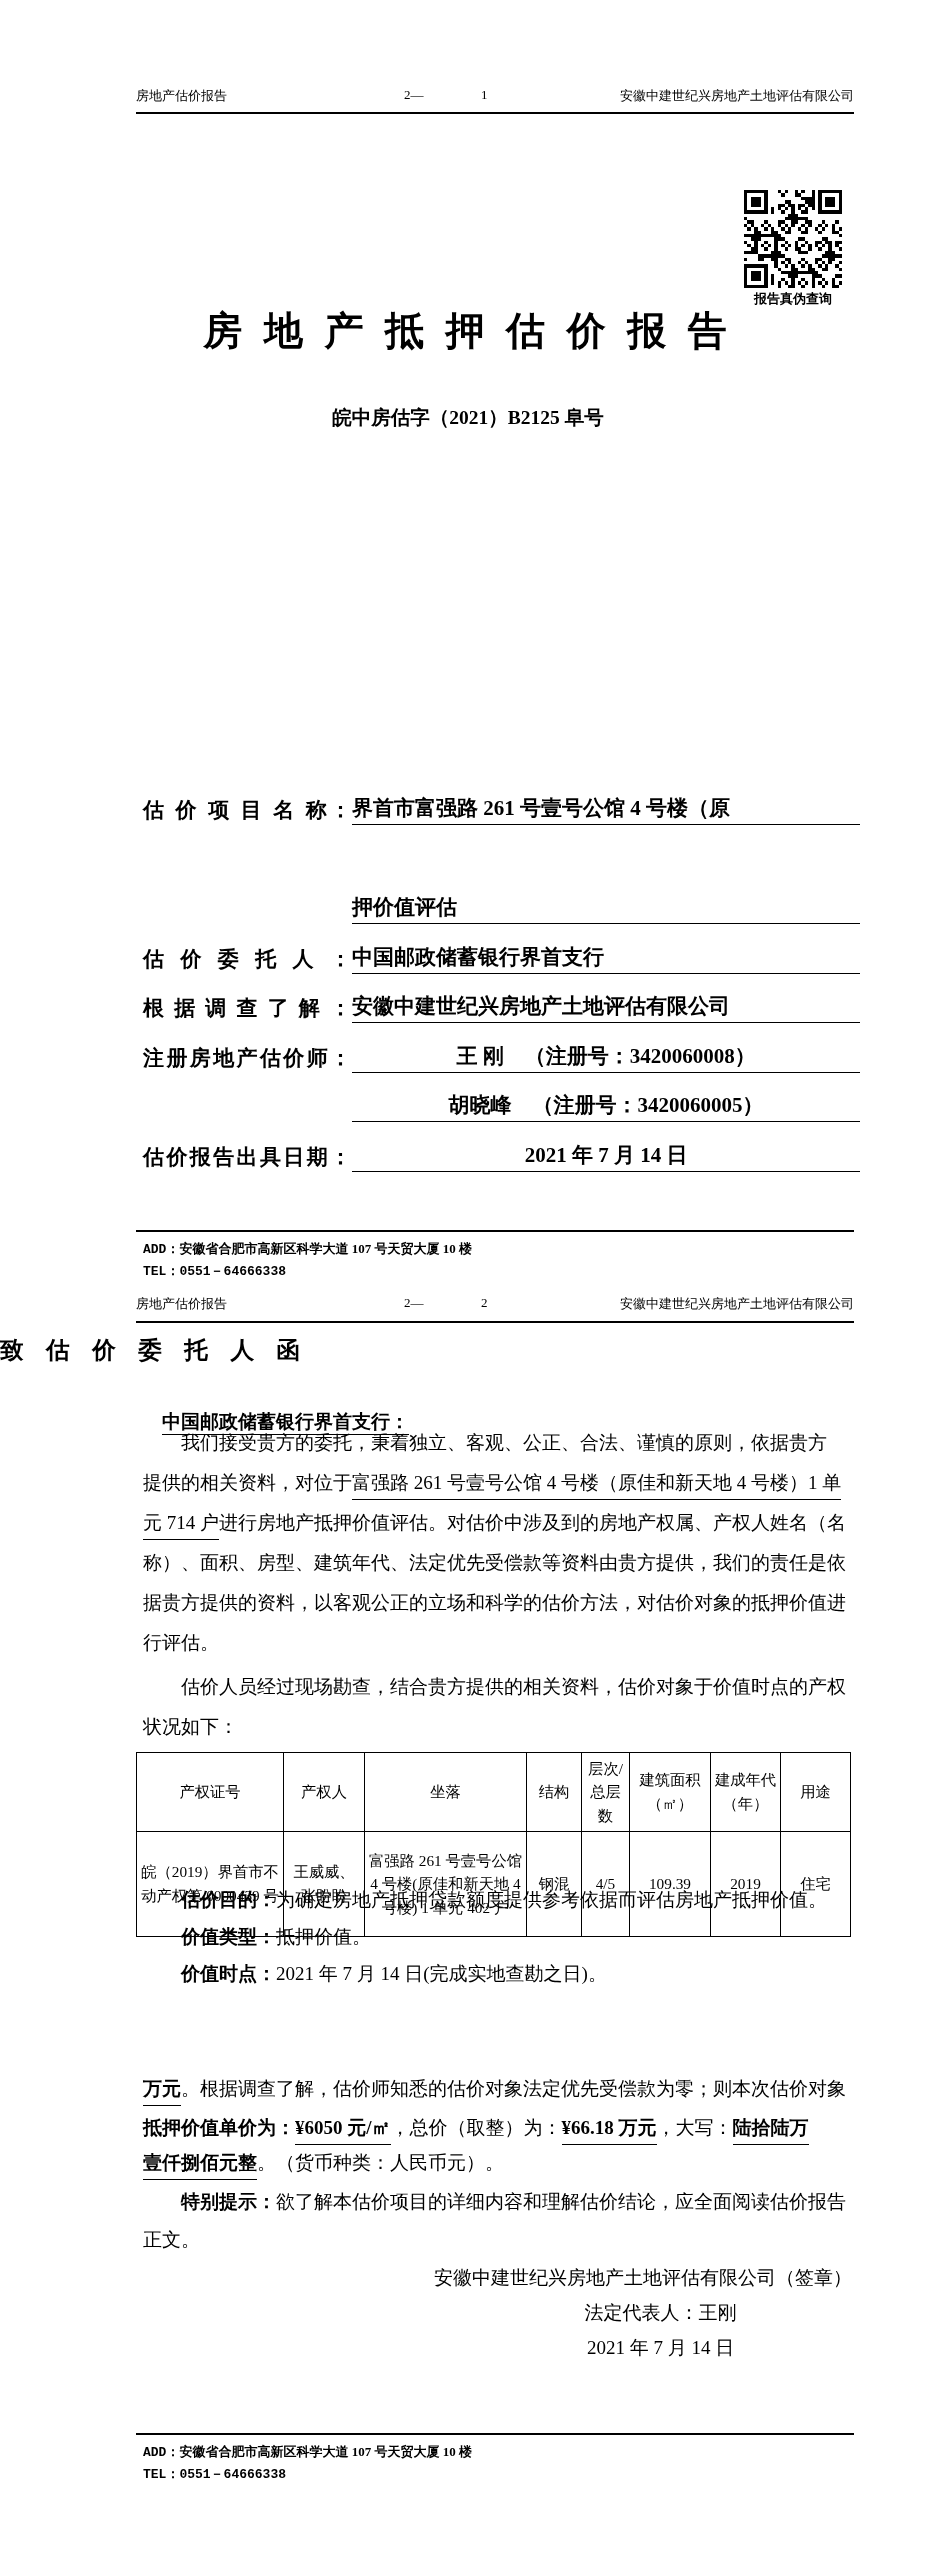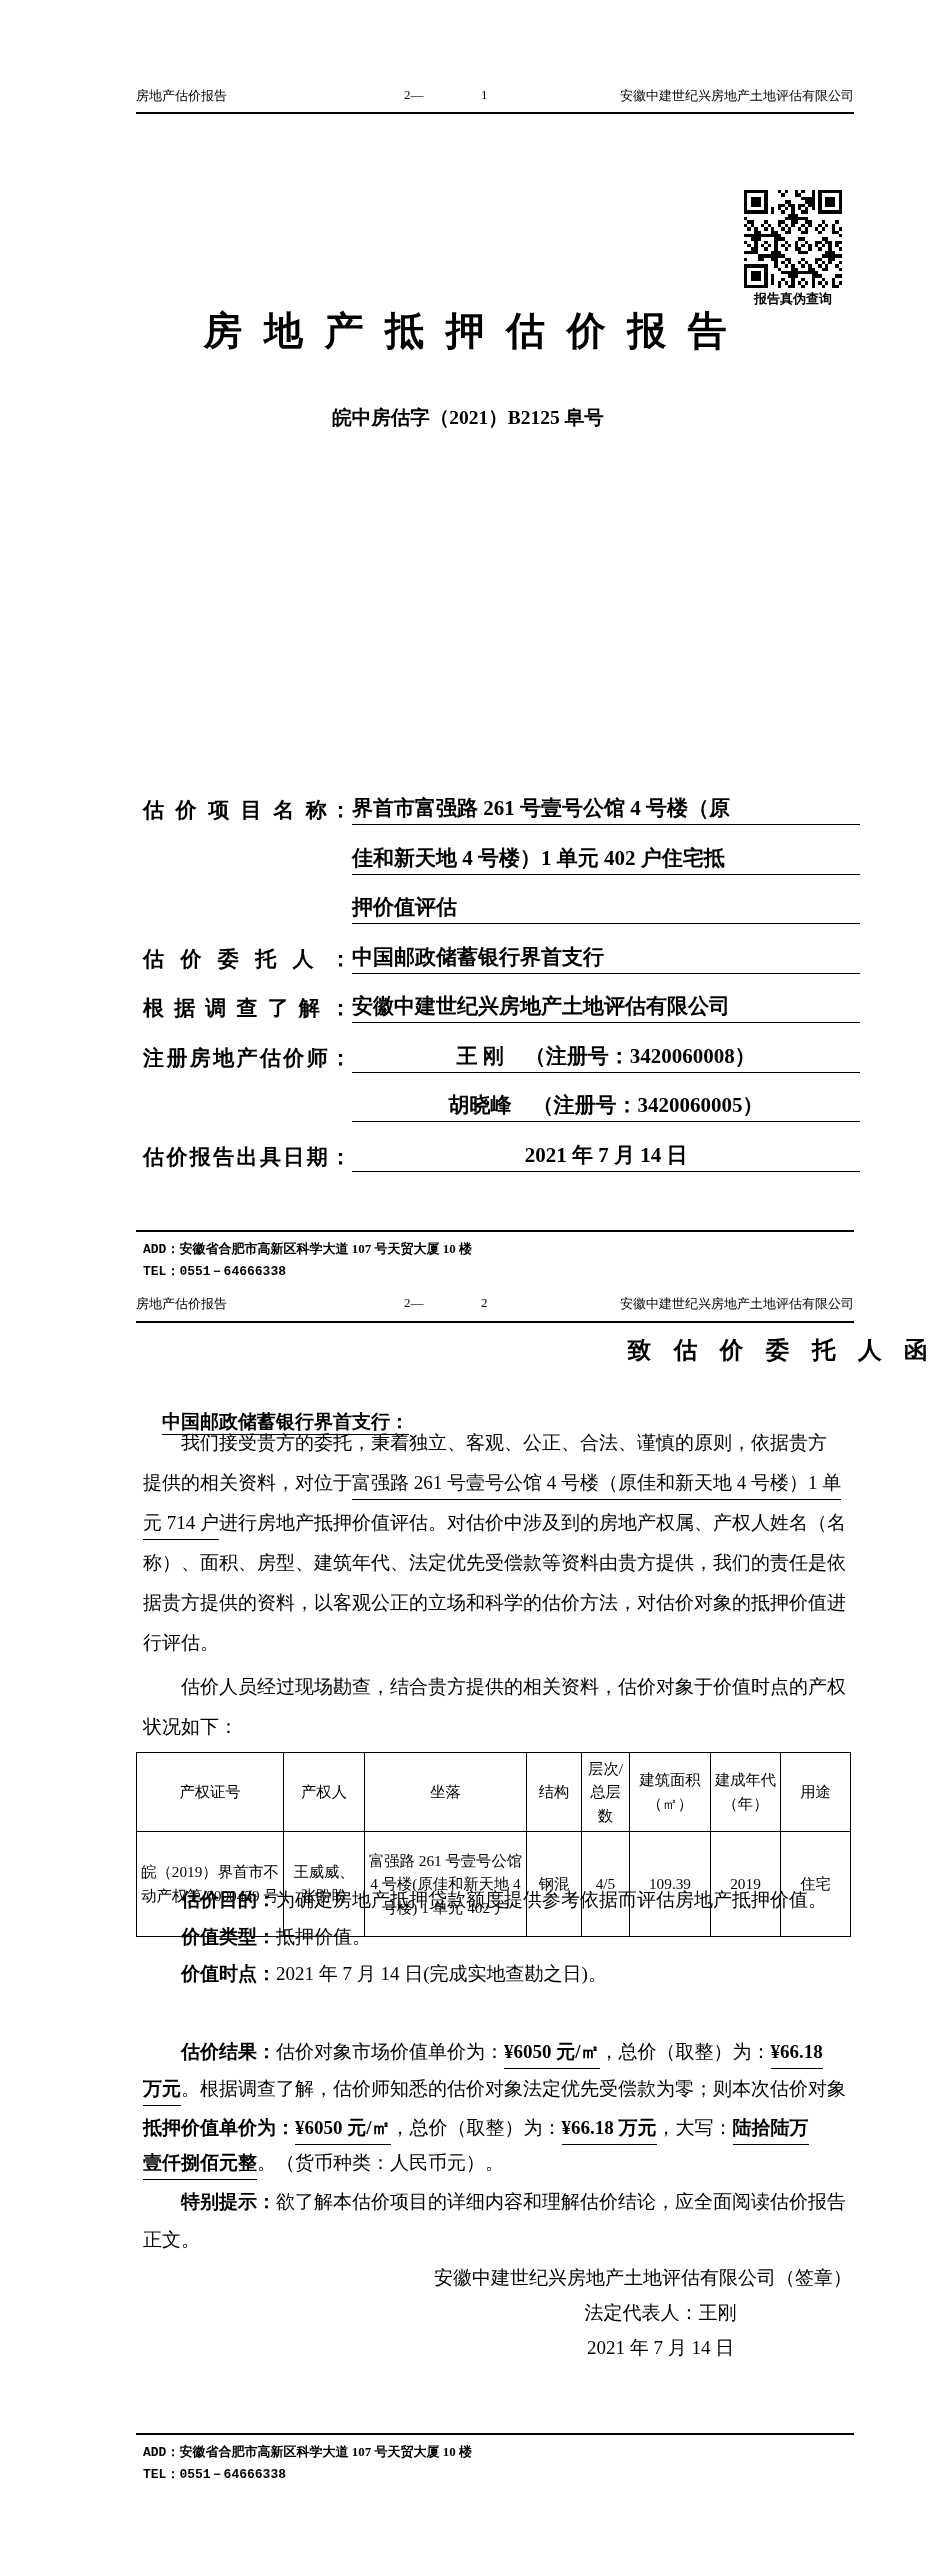--- a/index.html
+++ b/index.html
@@ -20,21 +20,21 @@
   .doc-no{left:0;width:936px;text-align:center;font-size:19.5px;font-weight:bold;}
   .fieldrow{left:143px;width:725px;height:33px;font-size:21px;font-weight:bold;}
   .flabel{position:absolute;left:0;top:0;width:208px;text-align:justify;text-align-last:justify;}
   .fvalue{position:absolute;left:209px;top:-2.4px;width:508px;border-bottom:1.8px solid #000;
           padding-bottom:2.4px;white-space:pre;}
   .fvalue.center{text-align:center;}
   
   .pg-footer{left:143px;width:725px;font-size:13px;font-family:"Liberation Mono","DejaVu Sans Mono",monospace;font-weight:bold;}
   .pg-footer .fl{font-family:"Liberation Serif","DejaVu Serif",serif;white-space:pre;}
   
-  .letter-title{left:0;width:936px;text-align:right;font-size:23.6px;font-weight:bold;letter-spacing:8.3px;}
+  .letter-title{left:0;width:936px;text-align:left;font-size:23.6px;font-weight:bold;letter-spacing:8.3px;}
   .body-line{left:143px;width:743px;font-size:19px;white-space:pre;}
   .indent{padding-left:38px;}
   .greeting{font-weight:bold;}
   .greeting span{border-bottom:1.8px solid #000;padding-bottom:1.8px;}
   
   table.ptable{position:absolute;left:136px;top:1752px;width:714px;border-collapse:collapse;
                font-size:15.3px;table-layout:fixed;}
   .ptable th,.ptable td{border:0.6px solid #000;text-align:center;vertical-align:middle;
                font-weight:normal;padding:3.5px 2.4px;line-height:1.55;word-break:break-all;}
   .ptable{border:1.2px solid #000;}
@@ -430,23 +430,20 @@
   </div>
   <div class="abs qrcap">报告真伪查询</div>
 
   <div class="abs doc-title" style="top:304px;">房 地 产 抵 押 估 价 报 告</div>
   <div class="abs doc-no" style="top:404px;">皖中房估字（2021）B2125 阜号</div>
 
   <div class="abs fieldrow" style="top:796px;">
     <span class="flabel">估 价 项 目 名 称：</span>
     <span class="fvalue">界首市富强路 261 号壹号公馆 4 号楼（原</span>
   </div>
-  <div class="abs fieldrow" style="top:846px;">
-    <span class="fvalue">佳和新天地 4 号楼）1 单元 402 户住宅抵</span>
-  </div>
   <div class="abs fieldrow" style="top:895px;">
     <span class="fvalue">押价值评估</span>
   </div>
   <div class="abs fieldrow" style="top:945px;">
     <span class="flabel">估 价 委 托 人 ：</span>
     <span class="fvalue">中国邮政储蓄银行界首支行</span>
   </div>
   <div class="abs fieldrow" style="top:994px;">
     <span class="flabel">根据调查了解：</span>
     <span class="fvalue">安徽中建世纪兴房地产土地评估有限公司</span>
@@ -525,21 +522,20 @@
           <td>109.39</td>
           <td>2019</td>
           <td>住宅</td>
         </tr>
   </tbody>
     </table>
 
   <div class="abs body-line indent" style="top:1887px;"><span class="b">估价目的：</span><span>为确定房地产抵押贷款额度提供参考依据而评估房地产抵押价值。</span></div>
   <div class="abs body-line indent" style="top:1924px;"><span class="b">价值类型：</span><span>抵押价值。</span></div>
   <div class="abs body-line indent" style="top:1961px;"><span class="b">价值时点：</span><span>2021 年 7 月 14 日(完成实地查勘之日)。</span></div>
-  <div class="abs body-line indent" style="top:2039px;"><span class="b">估价结果：</span><span>估价对象市场价值单价为：</span><span class="u b">¥6050 元/㎡</span><span>，总价（取整）为：</span><span class="u b">¥66.18</span></div>
   <div class="abs body-line" style="top:2076px;"><span class="u b">万元</span><span>。根据调查了解，估价师知悉的估价对象法定优先受偿款为零；则本次估价对象</span></div>
   <div class="abs body-line" style="top:2115px;"><span class="b">抵押价值单价为：</span><span class="u b">¥6050 元/㎡</span><span>，总价（取整）为：</span><span class="u b">¥66.18 万元</span><span>，大写：</span><span class="u b">陆拾陆万</span></div>
   <div class="abs body-line" style="top:2150px;"><span class="u b">壹仟捌佰元整</span><span>。（货币种类：人民币元）。</span></div>
   <div class="abs body-line indent" style="top:2189px;"><span class="b">特别提示：</span><span>欲了解本估价项目的详细内容和理解估价结论，应全面阅读估价报告</span></div>
   <div class="abs body-line" style="top:2227px;"><span>正文。</span></div>
 
   <div class="abs sig" style="top:2265px;left:419px;width:433px;text-align:right;">安徽中建世纪兴房地产土地评估有限公司（签章）</div>
   <div class="abs sig" style="top:2300px;left:525px;width:271px;text-align:center;">法定代表人：王刚</div>
   <div class="abs sig" style="top:2335px;left:525px;width:271px;text-align:center;">2021 年 7 月 14 日</div>
 

